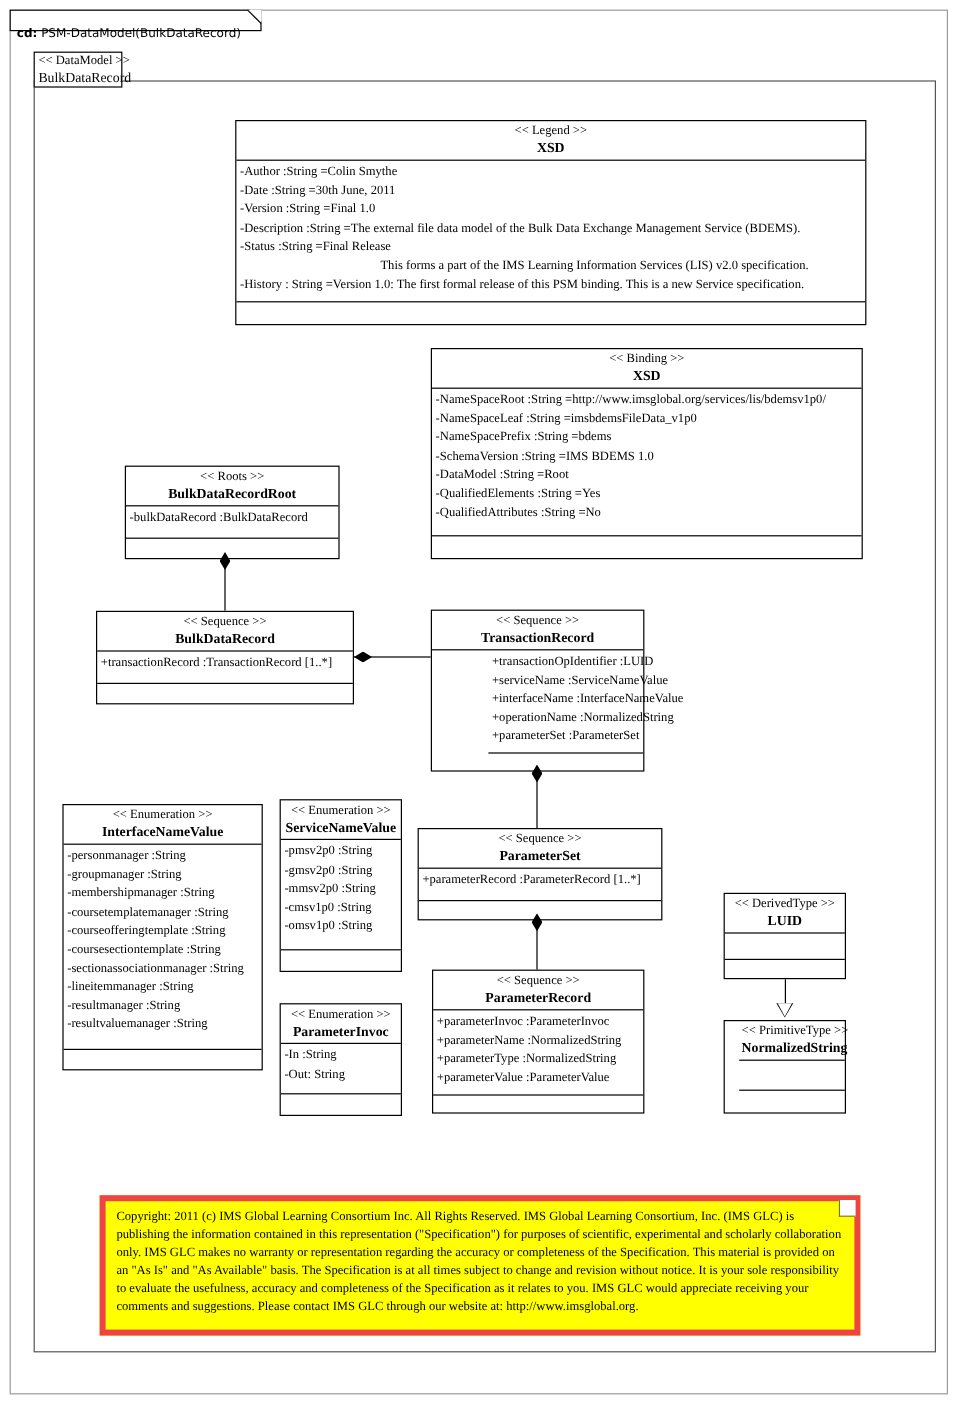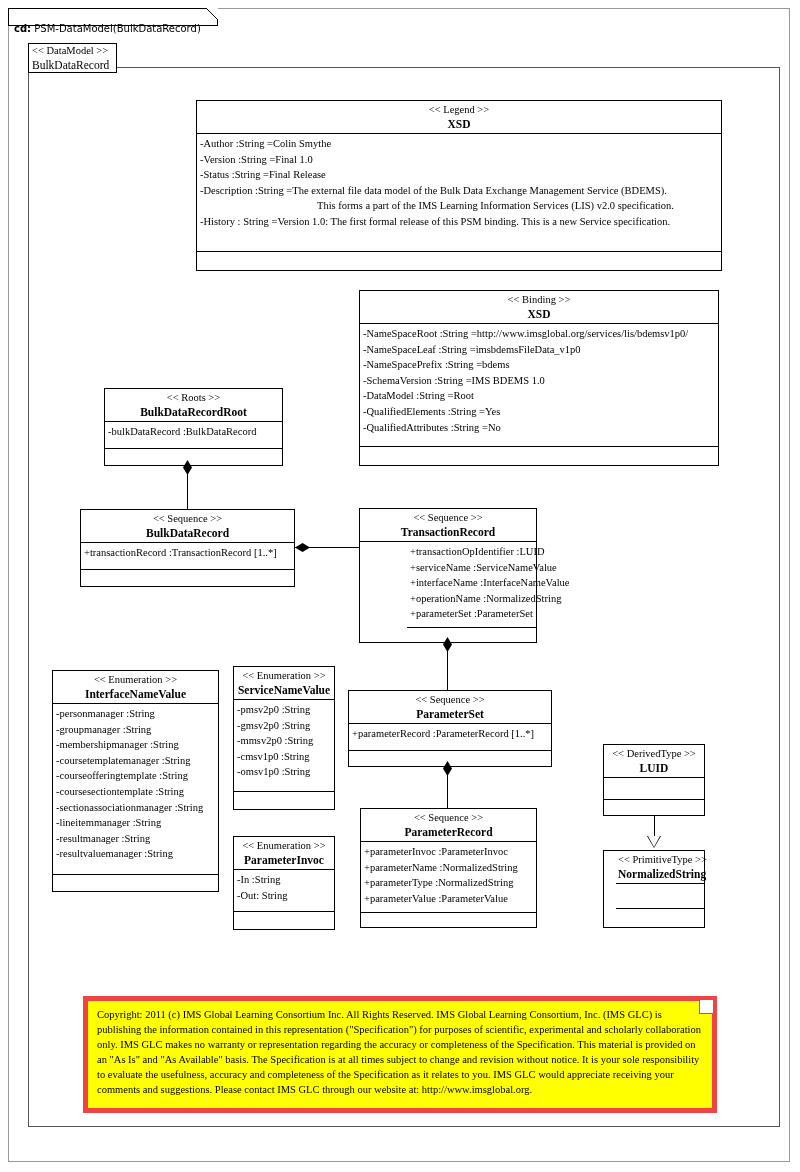--- a/index.html
+++ b/index.html
@@ -28,21 +28,21 @@
   }
   #diagram-tab .tab-corner{
     position:absolute;right:-1px;top:-1px;width:12px;height:12px;overflow:hidden;
   }
 
   #datamodel-frame{
     position:absolute;left:28px;top:67px;width:752px;height:1060px;
     border:1px solid #555;box-sizing:border-box;background:#fff;
   }
   #datamodel-tab{
-    position:absolute;left:28px;top:43px;width:89px;height:30px;
+    position:absolute;left:28px;top:43px;width:74px;height:30px;
     border:1px solid #000;box-sizing:border-box;background:#fff;
     text-align:left;padding:0 3px;z-index:5;
   }
   #datamodel-tab .st{font-size:10.5px;line-height:14px;white-space:nowrap;}
   #datamodel-tab .nm{font-size:11.5px;line-height:15px;white-space:nowrap;}
 
   
   .uml{
     position:absolute;border:1px solid #000;background:#fff;box-sizing:border-box;
     z-index:3;
@@ -110,23 +110,24 @@
   <div class="nm">BulkDataRecord</div>
 </div>
 
 <div class="uml" id="legend-box" style="left:196px;top:100px;width:526px;height:171px;">
   <div class="head">
     <div class="stereo">&lt;&lt; Legend &gt;&gt;</div>
     <div class="cname">XSD</div>
   </div>
   <div class="attrs" style="height:112px;">
     <div>-Author :String =Colin Smythe</div>
+    <div>-Date :String =30th June, 2011</div>
     <div>-Version :String =Final 1.0</div>
+    <div>-Description  :String =The external file data model of the Bulk Data Exchange Management Service (BDEMS).</div>
     <div>-Status :String =Final Release</div>
-    <div>-Description  :String =The external file data model of the Bulk Data Exchange Management Service (BDEMS).</div>
     <div style="padding-left:117px;">This forms a part of the IMS Learning Information Services (LIS) v2.0 specification.</div>
     <div>-History : String =Version 1.0: The first formal release of this PSM binding.  This is a new Service specification.</div>
   </div>
   <div class="ops"></div>
 </div>
 
 <div class="uml" id="binding-box" style="left:359px;top:290px;width:360px;height:176px;">
   <div class="head">
     <div class="stereo">&lt;&lt; Binding  &gt;&gt;</div>
     <div class="cname">XSD</div>

